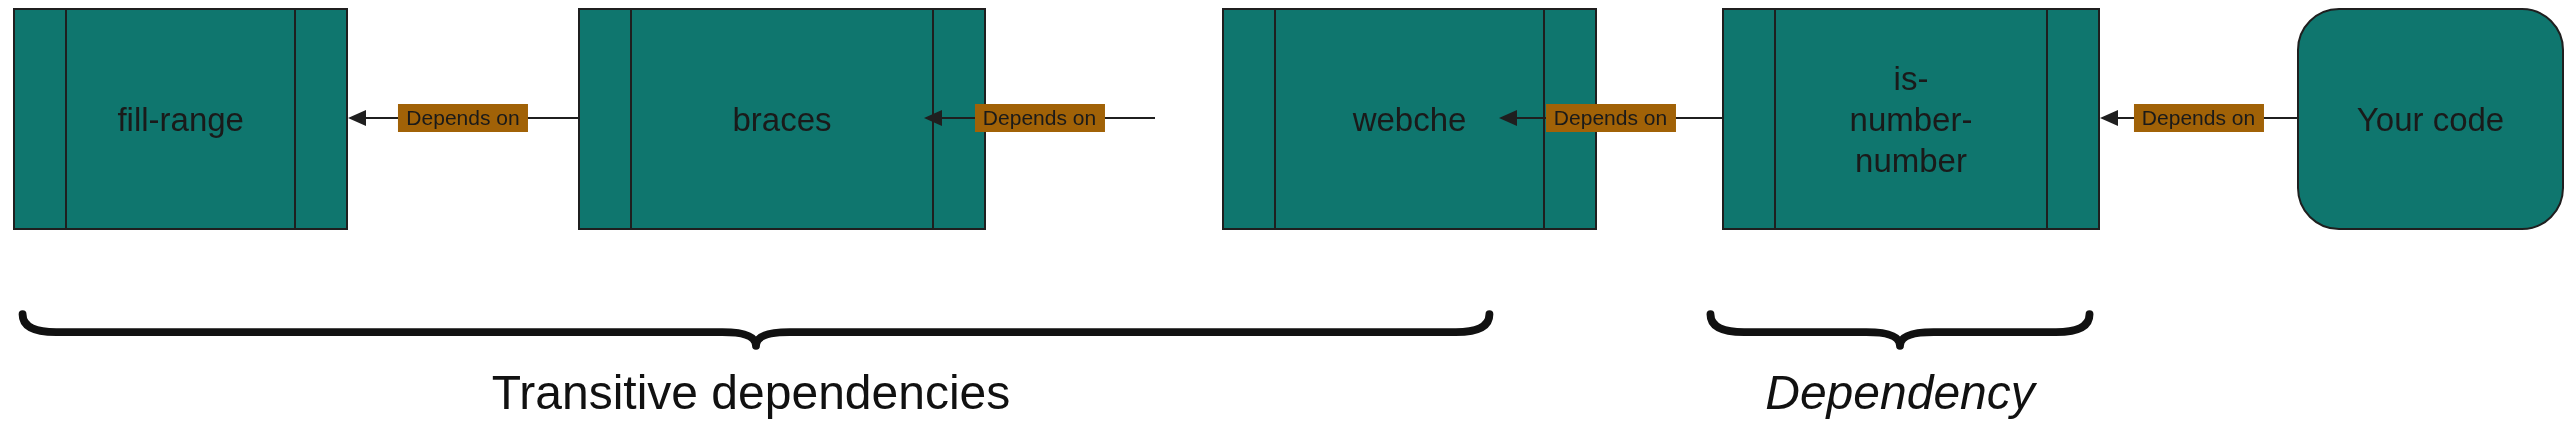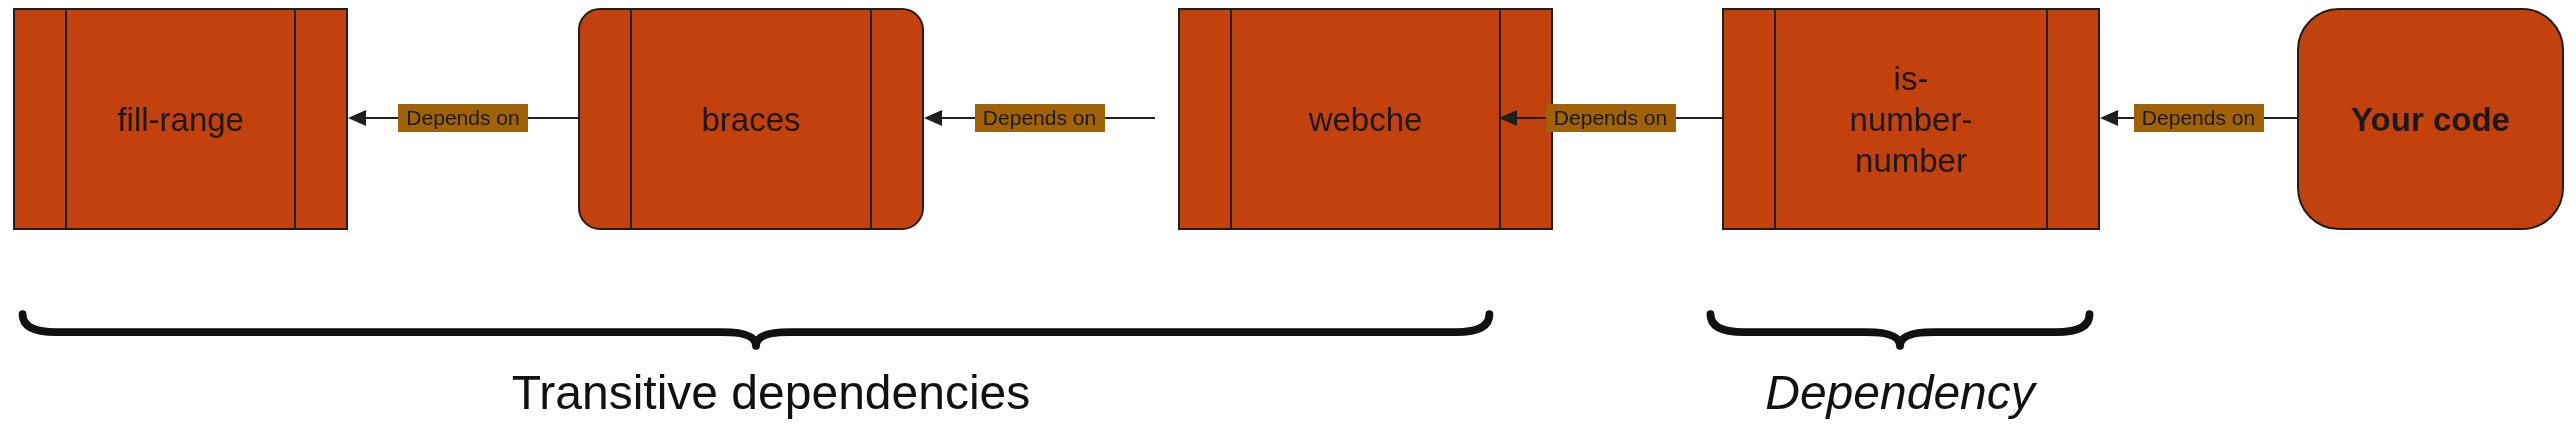--- a/index.html
+++ b/index.html
@@ -15,21 +15,21 @@
     background: #ffffff;
     overflow: hidden;
   }
 
   
   .node {
     position: absolute;
     top: 8.4px;
     height: 222px;
     box-sizing: border-box;
-    background: #c2410c;
+    background: #0f766e;
     border: 2.6px solid #1f1f1f;
     display: flex;
     align-items: center;
     justify-content: center;
   }
   .node .label {
     font-size: 33px;
     line-height: 1.25;
     color: #1a1a1a;
     text-align: center;
@@ -40,31 +40,31 @@
     position: absolute;
     top: 0;
     bottom: 0;
     width: 2.1px;
     background: #1f1f1f;
   }
   .node .divider.left  { left: 50px; }
   .node .divider.right { right: 50px; }
 
   .node1 { left: 13.2px;   width: 335px; }
-  .node2 { left: 578px; width: 346px; border-radius: 22px; }
-  .node3 { left: 1178px; width: 375px; }
+  .node2 { left: 578px; width: 408px; }
+  .node3 { left: 1222px; width: 375px; }
   .node4 { left: 1722px; width: 378px; }
 
   
   .node5 {
     left: 2297px;
     width: 267px;
     border-radius: 42px;
   }
-  .node5 .label { padding: 0 16px; font-weight: bold; }
+  .node5 .label { padding: 0 16px; }
 
   
   .edge {
     position: absolute;
     top: 118px;
     height: 0;
   }
   .edge .line {
     position: absolute;
     left: 15px;
@@ -109,21 +109,21 @@
   .brace2 { left: 1704px; }
 
   .group-label {
     position: absolute;
     top: 364px;
     font-size: 48px;
     line-height: 58px;
     color: #111111;
     text-align: center;
   }
-  .glabel1 { left: 28px;   width: 1486px; }
+  .glabel1 { left: 8px;   width: 1486px; }
   .glabel2 { left: 1704px; width: 392px; font-style: italic;  }
 </style>
 </head>
 <body>
 
 <div id="canvas">
 
   <div class="node node1">
     <span class="divider left"></span>
     <span class="divider right"></span>

